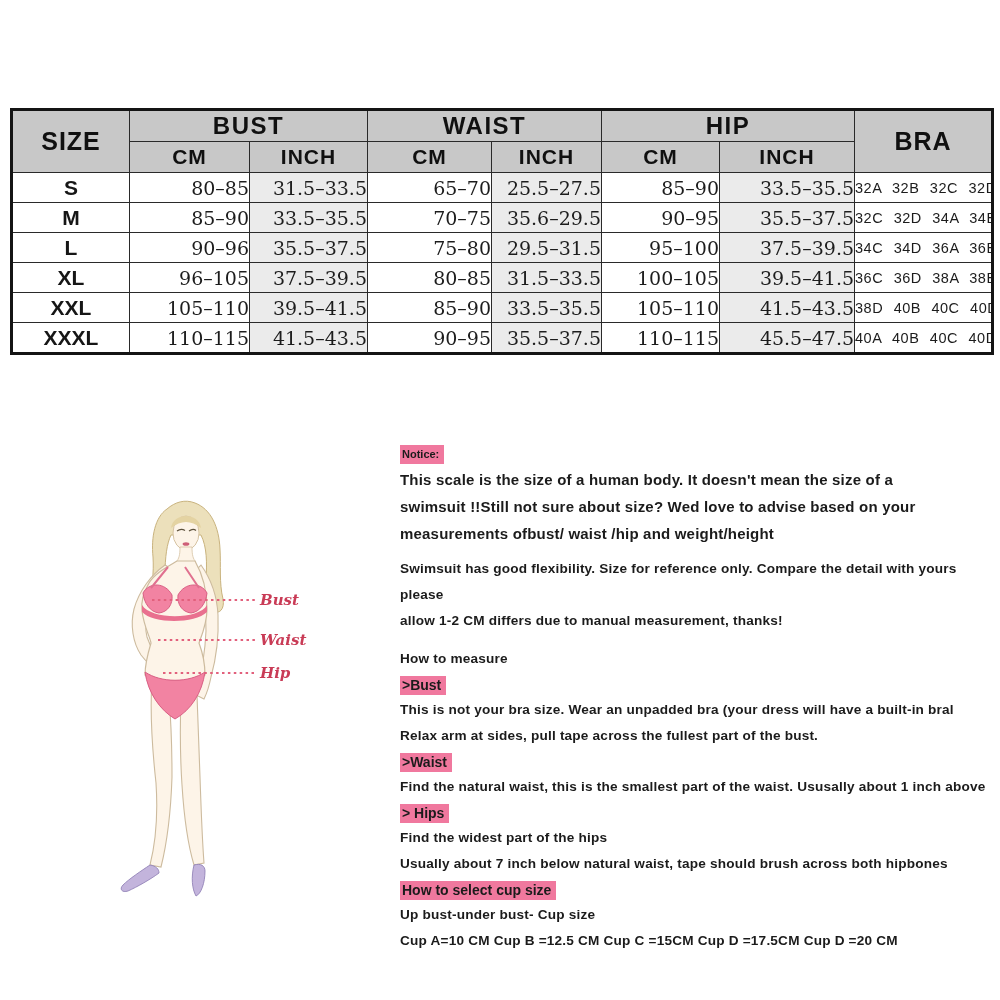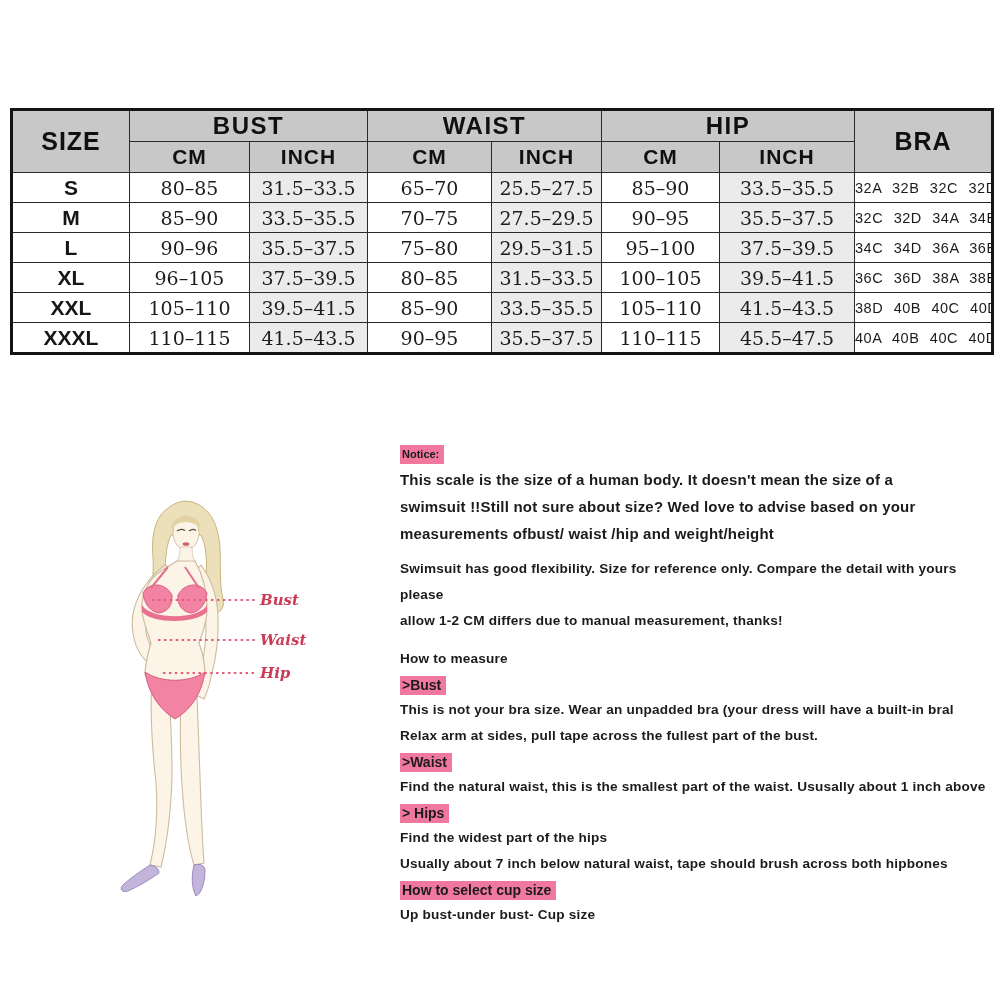--- a/index.html
+++ b/index.html
@@ -10,21 +10,21 @@
   table.size-table{position:absolute;left:10px;top:108px;width:981px;
     border-collapse:collapse;table-layout:fixed;border:3px solid #141414;}
   .size-table th,.size-table td{border:1.4px solid #2a2a2a;text-align:center;
     vertical-align:middle;padding:0;white-space:nowrap;overflow:hidden;}
   .size-table thead th{background:var(--header_gray);font-weight:bold;color:#101010;}
   .h-main{font-size:24px;height:30px;letter-spacing:1.5px;}
   .h-size{font-size:25px;letter-spacing:1px;}
   .h-bra{font-size:25px;letter-spacing:1px;}
   .h-unit{font-size:21px;height:30px;letter-spacing:1px;}
   .size-table tbody th.size-val{background:#fff;font-size:21px;font-weight:bold;height:29px;}
-  .size-table td.val{font-family:"DejaVu Serif",serif;font-size:19px;height:29px;color:#1c1c1c;}
+  .size-table td.val{font-family:"DejaVu Serif",serif;font-size:19px;height:29px;color:#1c1c1c;text-align:right;}
   .size-table td.shade{background:var(--shade_gray);}
   .size-table td.bra-val{font-size:14.5px;letter-spacing:.5px;word-spacing:6px;color:#1c1c1c;}
 
   
   .notes{position:absolute;left:400px;top:423px;width:592px;font-weight:bold;color:#1b1b1b;}
   .hl{display:table;background:var(--highlight);padding:1px 5px 1px 2px;
       font-size:14px;line-height:17px;margin:4px 0 2px 0;}
   .hl.big{font-size:11px;margin-top:22px;}
   .p15{font-size:15px;line-height:27px;letter-spacing:.2px;}
   .p13{font-size:13.6px;line-height:26px;letter-spacing:.2px;}
@@ -80,21 +80,21 @@
         <td class="val shade">25.5–27.5</td>
         <td class="val">85–90</td>
         <td class="val shade">33.5–35.5</td>
         <td class="bra-val">32A 32B 32C 32D</td>
       </tr>
       <tr>
         <th class="size-val">M</th>
         <td class="val">85–90</td>
         <td class="val shade">33.5–35.5</td>
         <td class="val">70–75</td>
-        <td class="val shade">27.5–29.5</td>
+        <td class="val shade">35.6–29.5</td>
         <td class="val">90–95</td>
         <td class="val shade">35.5–37.5</td>
         <td class="bra-val">32C 32D 34A 34B</td>
       </tr>
       <tr>
         <th class="size-val">L</th>
         <td class="val">90–96</td>
         <td class="val shade">35.5–37.5</td>
         <td class="val">75–80</td>
         <td class="val shade">29.5–31.5</td>
@@ -201,15 +201,16 @@
 
     <div class="hl">&gt;Waist</div>
     <div class="p13">Find the natural waist, this is the smallest part of the waist. Ususally about 1 inch above</div>
 
     <div class="hl">&gt; Hips</div>
     <div class="p13">Find the widest part of the hips</div>
     <div class="p13">Usually about 7 inch below natural waist, tape should brush across both hipbones</div>
 
     <div class="hl gap-c">How to select cup size</div>
     <div class="p13">Up bust-under bust- Cup size</div>
+    <div class="p13">Cup A=10 CM Cup B =12.5 CM Cup C =15CM Cup D =17.5CM Cup D =20 CM</div>
   </div>
 
 </div>
 
 </body></html>

